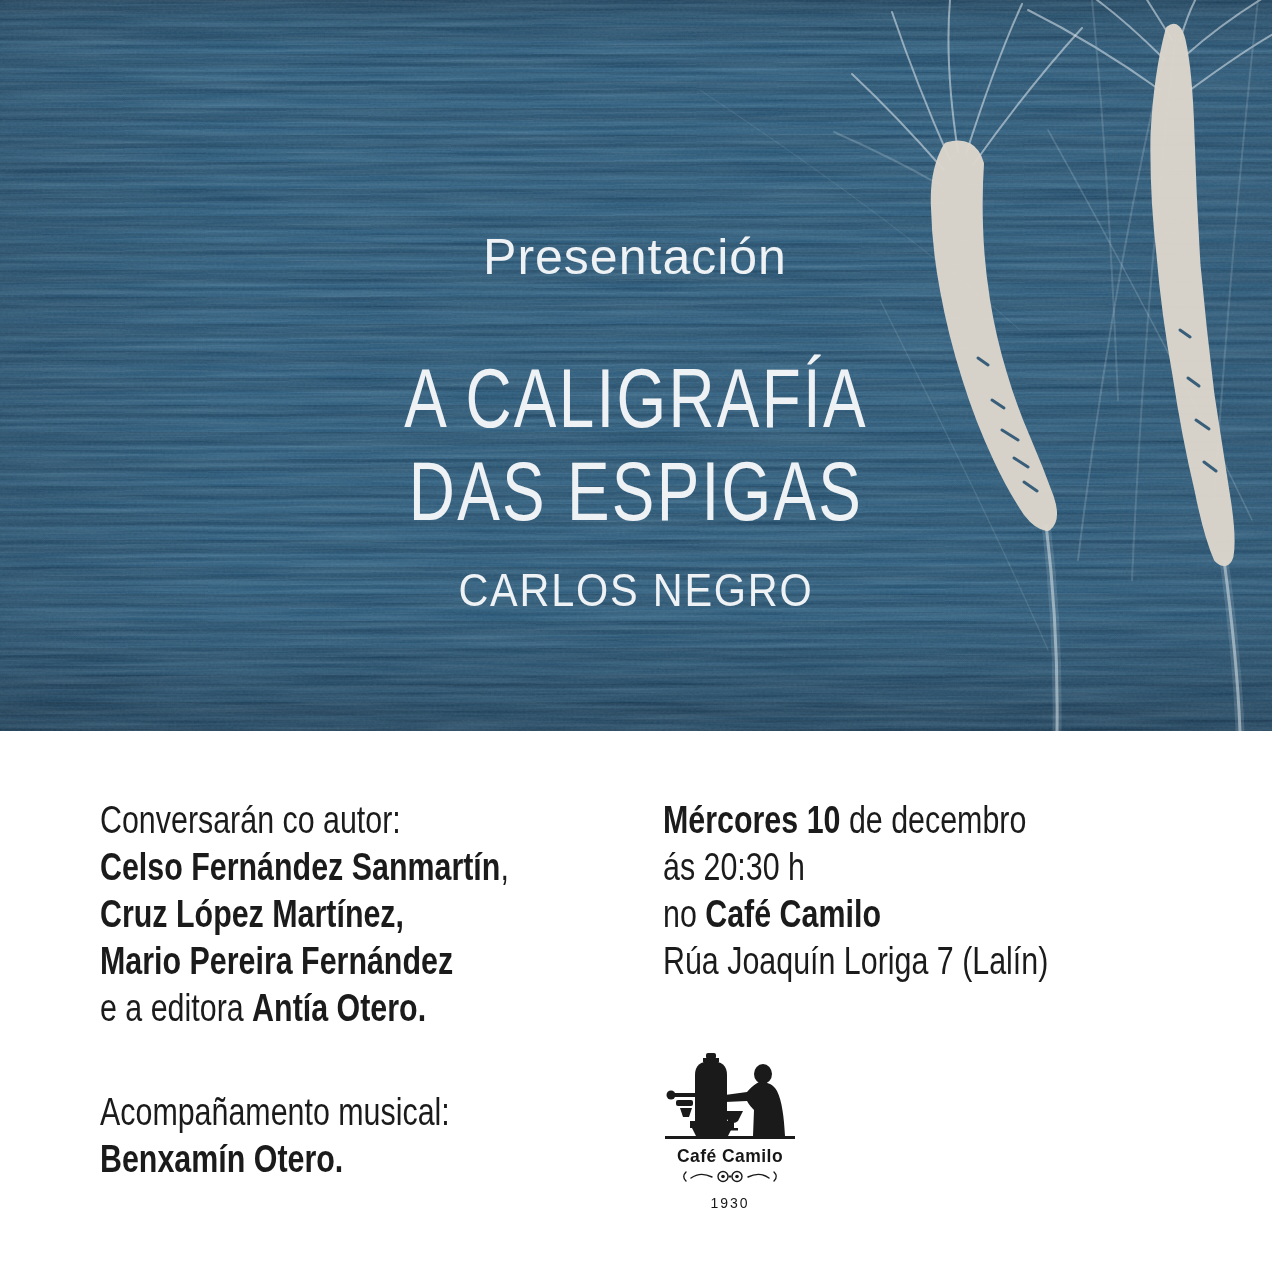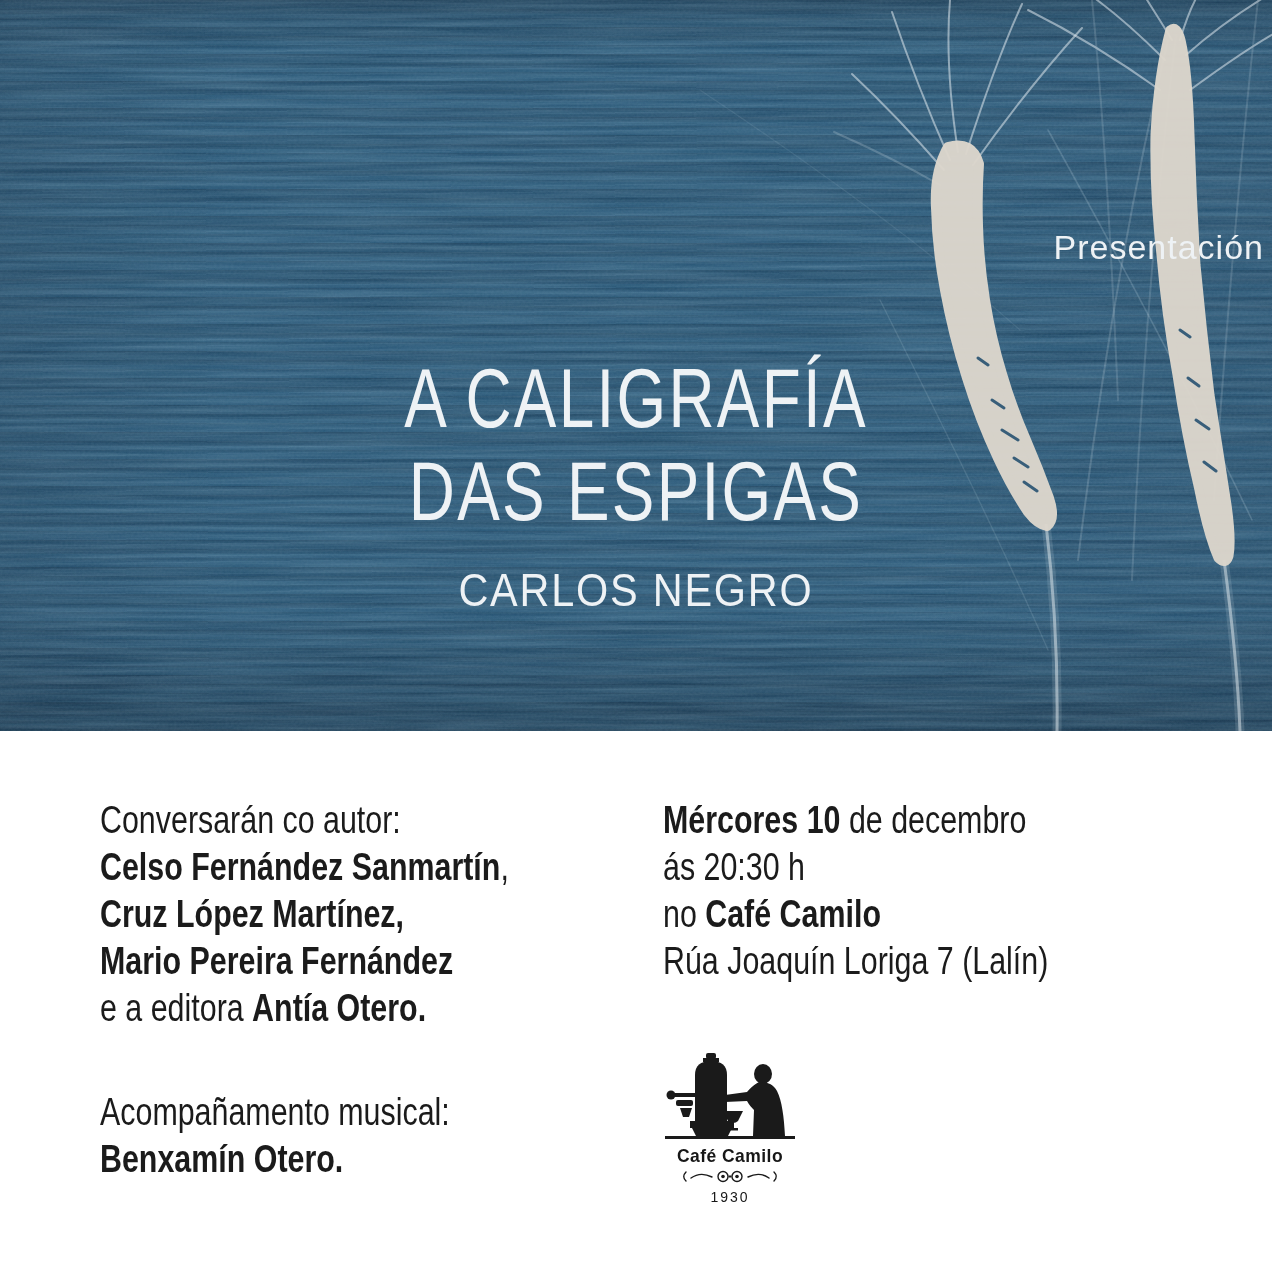--- a/index.html
+++ b/index.html
@@ -14,42 +14,42 @@
     background-image:
       linear-gradient(180deg, rgba(9,26,44,.38) 0%, rgba(9,26,44,0) 7%, rgba(9,26,44,0) 84%, rgba(6,20,36,.5) 100%),
       linear-gradient(90deg, rgba(16,38,60,.28) 0%, rgba(16,38,60,0) 18%, rgba(16,38,60,0) 72%, rgba(26,56,84,.22) 100%),
       repeating-linear-gradient(180deg, rgba(10,28,46,.22) 0px, rgba(10,28,46,0) 3px, rgba(110,160,190,.10) 5px, rgba(10,28,46,0) 9px),
       repeating-linear-gradient(179.3deg, rgba(150,195,220,.07) 0 1px, rgba(0,0,0,0) 1px 6px),
       repeating-linear-gradient(180deg, rgba(5,16,30,.12) 0 14px, rgba(47,98,130,.10) 14px 27px);
     overflow:hidden;
   }
   .hero svg.fabric{position:absolute;left:0;top:0;width:100%;height:100%;display:block;}
   .hero-text{position:absolute;left:0;top:0;width:100%;height:100%;z-index:3;text-align:center;color:#eef2f5;}
-  .kicker{position:absolute;left:0;right:8px;top:228px;font-size:34px;font-weight:400;letter-spacing:1px;text-align:right;}
+  .kicker{position:absolute;left:0;right:2px;top:228px;font-size:50px;font-weight:400;letter-spacing:1px;}
   .big-title{position:absolute;left:0;right:0;top:352px;font-size:84px;line-height:93px;font-weight:300;
              letter-spacing:3px;transform:scaleX(.76);transform-origin:50% 0;}
   .author{position:absolute;left:0;right:0;top:563px;font-size:46px;font-weight:300;letter-spacing:2px;
           transform:scaleX(.9);transform-origin:50% 0;}
   
   .info{position:absolute;left:0;top:731px;width:1280px;height:549px;background:#ffffff;color:#1b1b1b;padding-left:8px;}
   .col{position:absolute;font-size:38px;line-height:47px;transform:scaleX(.80);transform-origin:0 0;white-space:nowrap;}
   .col p{margin:0;}
   .col b{font-weight:700;}
   .speakers{left:100px;top:66px;}
   .music{left:100px;top:358px;}
   .event{left:663px;top:66px;}
   
   .logos{position:absolute;left:663px;top:318px;display:flex;gap:74px;align-items:flex-start;}
   .apiario{width:132px;text-align:center;color:#222;}
   .apiario .wordmark{margin-top:9px;font-size:34px;font-weight:400;letter-spacing:1px;
                      transform:scaleX(.70);transform-origin:0 50%;white-space:nowrap;}
   .cafecamilo{width:134px;text-align:center;color:#171717;}
   .cafecamilo .cc-name{margin-top:2px;font-size:19px;font-weight:700;letter-spacing:.5px;
                        transform:scaleX(.92);transform-origin:50% 0;white-space:nowrap;}
-  .cafecamilo .cc-year{margin-top:1px;font-size:14px;font-weight:400;letter-spacing:2px;}
+  .cafecamilo .cc-year{margin-top:7px;font-size:14px;font-weight:400;letter-spacing:2px;}
   .flourish{margin-top:2px;}
 </style>
 </head>
 <body>
 
 <div class="poster">
 
   <div class="hero">
     <svg class="fabric" viewBox="0 0 1272 731" preserveAspectRatio="none">
       <defs>

